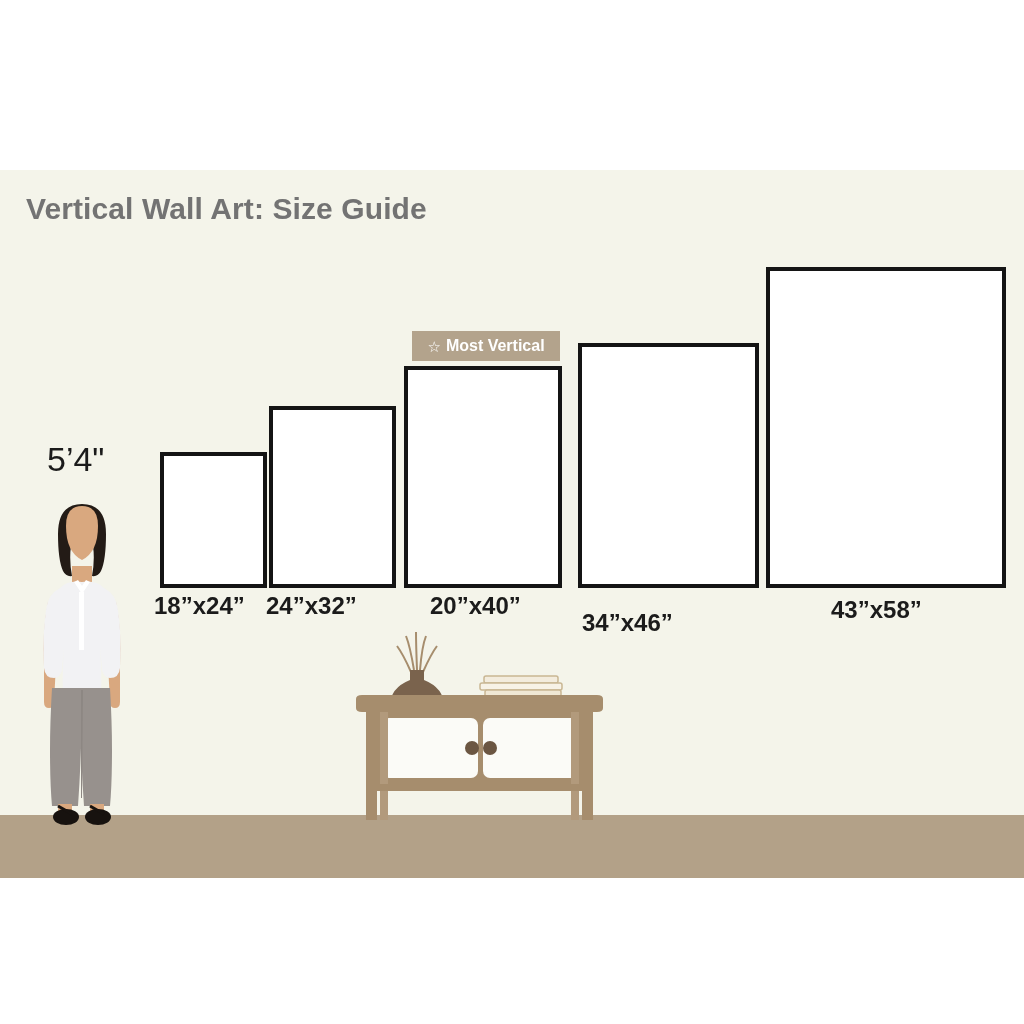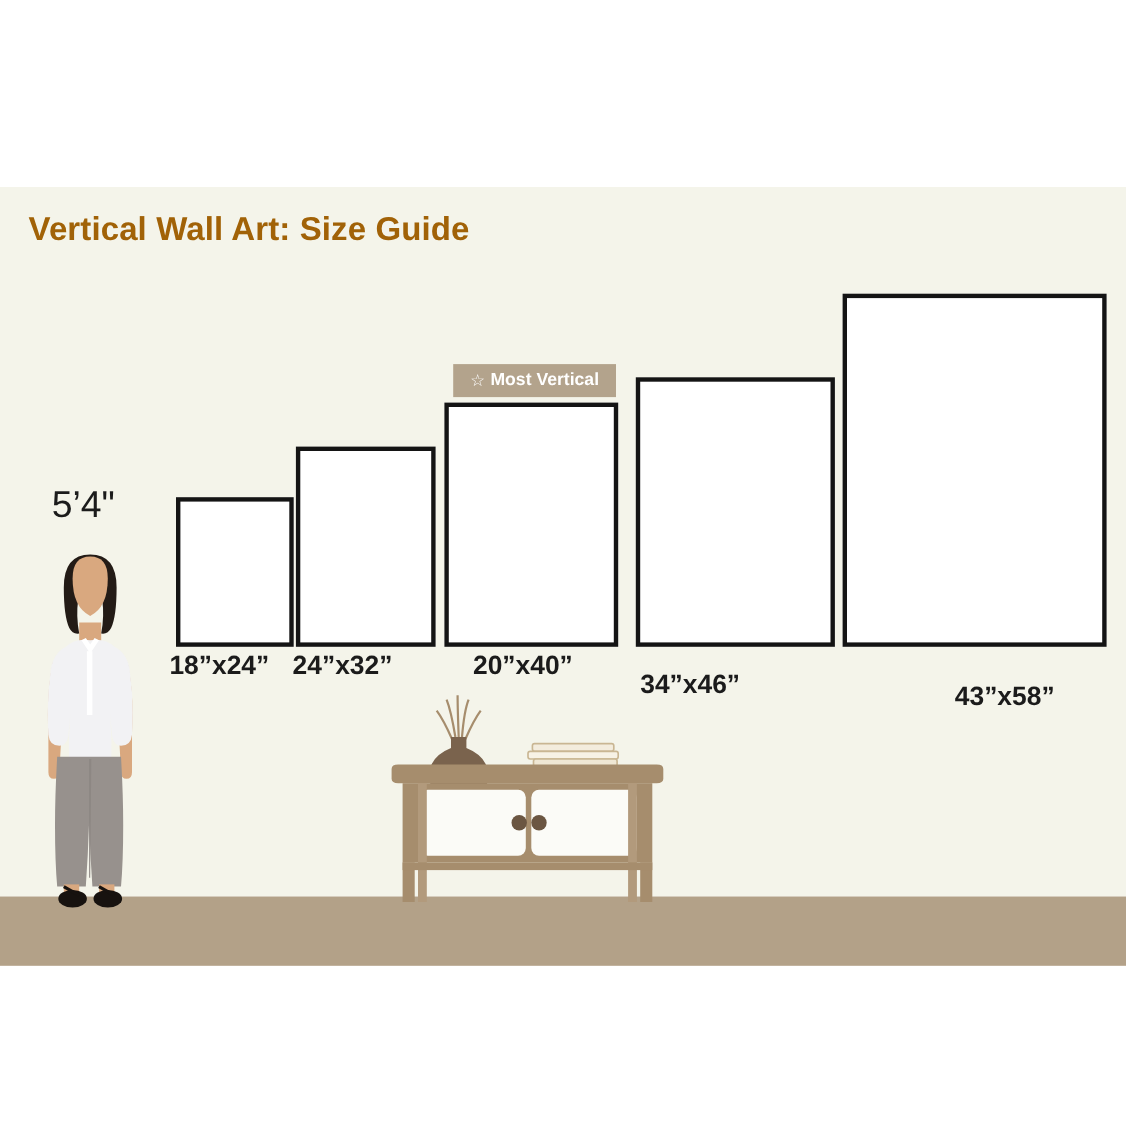--- a/index.html
+++ b/index.html
@@ -17,21 +17,21 @@
     background:#f4f4ea;
   }
   .floor{
     position:absolute;left:0;top:815px;width:1024px;height:63px;
     background:#b3a188;
   }
 
   
   .title{
     position:absolute;left:26px;top:192px;
-    font-size:30px;font-weight:600;color:#a16207;
+    font-size:30px;font-weight:600;color:#737373;
     letter-spacing:.1px;white-space:nowrap;
   }
 
   
   .height-label{
     position:absolute;left:47px;top:440px;
     font-size:34px;font-weight:400;color:#1b1b1b;
     white-space:nowrap;
   }
 
@@ -83,21 +83,21 @@
   <div class="frame" id="frame-0" style="left: 160px; top: 452px; width: 107px; height: 136px;"></div>
   <div class="frame" id="frame-1" style="left: 269px; top: 406px; width: 127px; height: 182px;"></div>
   <div class="frame" id="frame-2" style="left: 404px; top: 366px; width: 158px; height: 222px;"></div>
   <div class="frame" id="frame-3" style="left: 578px; top: 343px; width: 181px; height: 245px;"></div>
   <div class="frame" id="frame-4" style="left: 766px; top: 267px; width: 240px; height: 321px;"></div>
 
   <div class="frame-label" id="flabel-0" style="left: 154px; top: 592px;">18”x24”</div>
   <div class="frame-label" id="flabel-1" style="left: 266px; top: 592px;">24”x32”</div>
   <div class="frame-label" id="flabel-2" style="left: 430px; top: 592px;">20”x40”</div>
   <div class="frame-label" id="flabel-3" style="left: 582px; top: 592px; margin-top: 17px;">34”x46”</div>
-  <div class="frame-label" id="flabel-4" style="left: 831px; top: 620px; margin-left: 37px;">43”x58”</div>
+  <div class="frame-label" id="flabel-4" style="left: 831px; top: 596px;">43”x58”</div>
 
   <div class="badge" style="background: rgb(179, 163, 140); color: rgb(255, 255, 255);">
     <span class="star">☆</span>
     <span>Most Vertical</span>
   </div>
 
   <div class="woman">
     <svg width="120" height="330" viewBox="0 0 120 330">
 
       <path d="M50 68 h20 v22 q-10 6 -20 0 z" fill="#d9a87f"></path>

